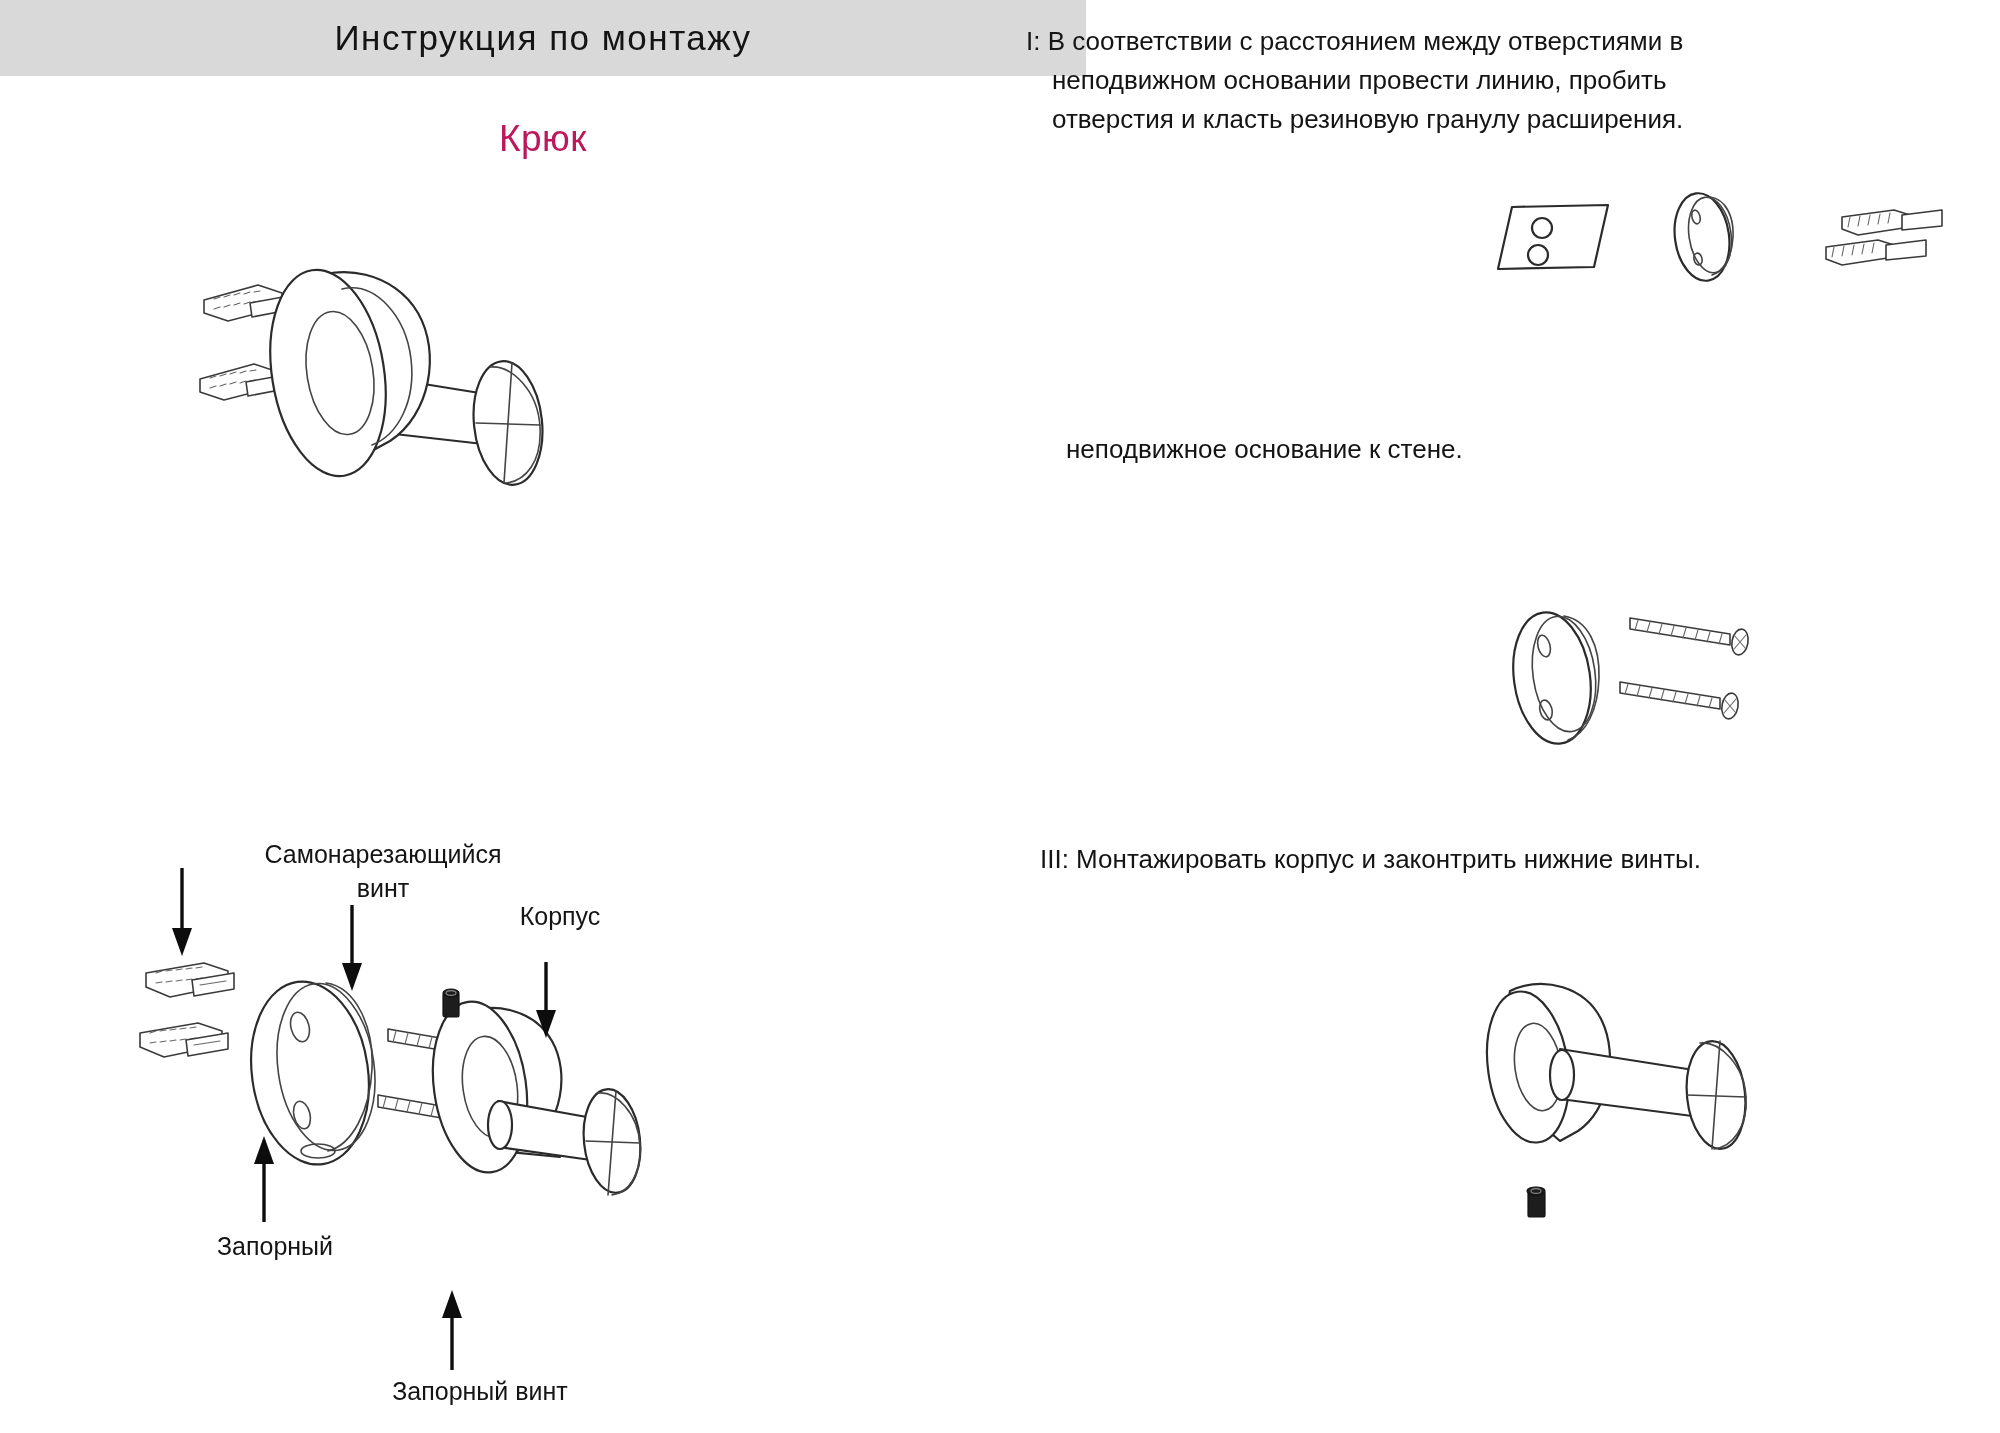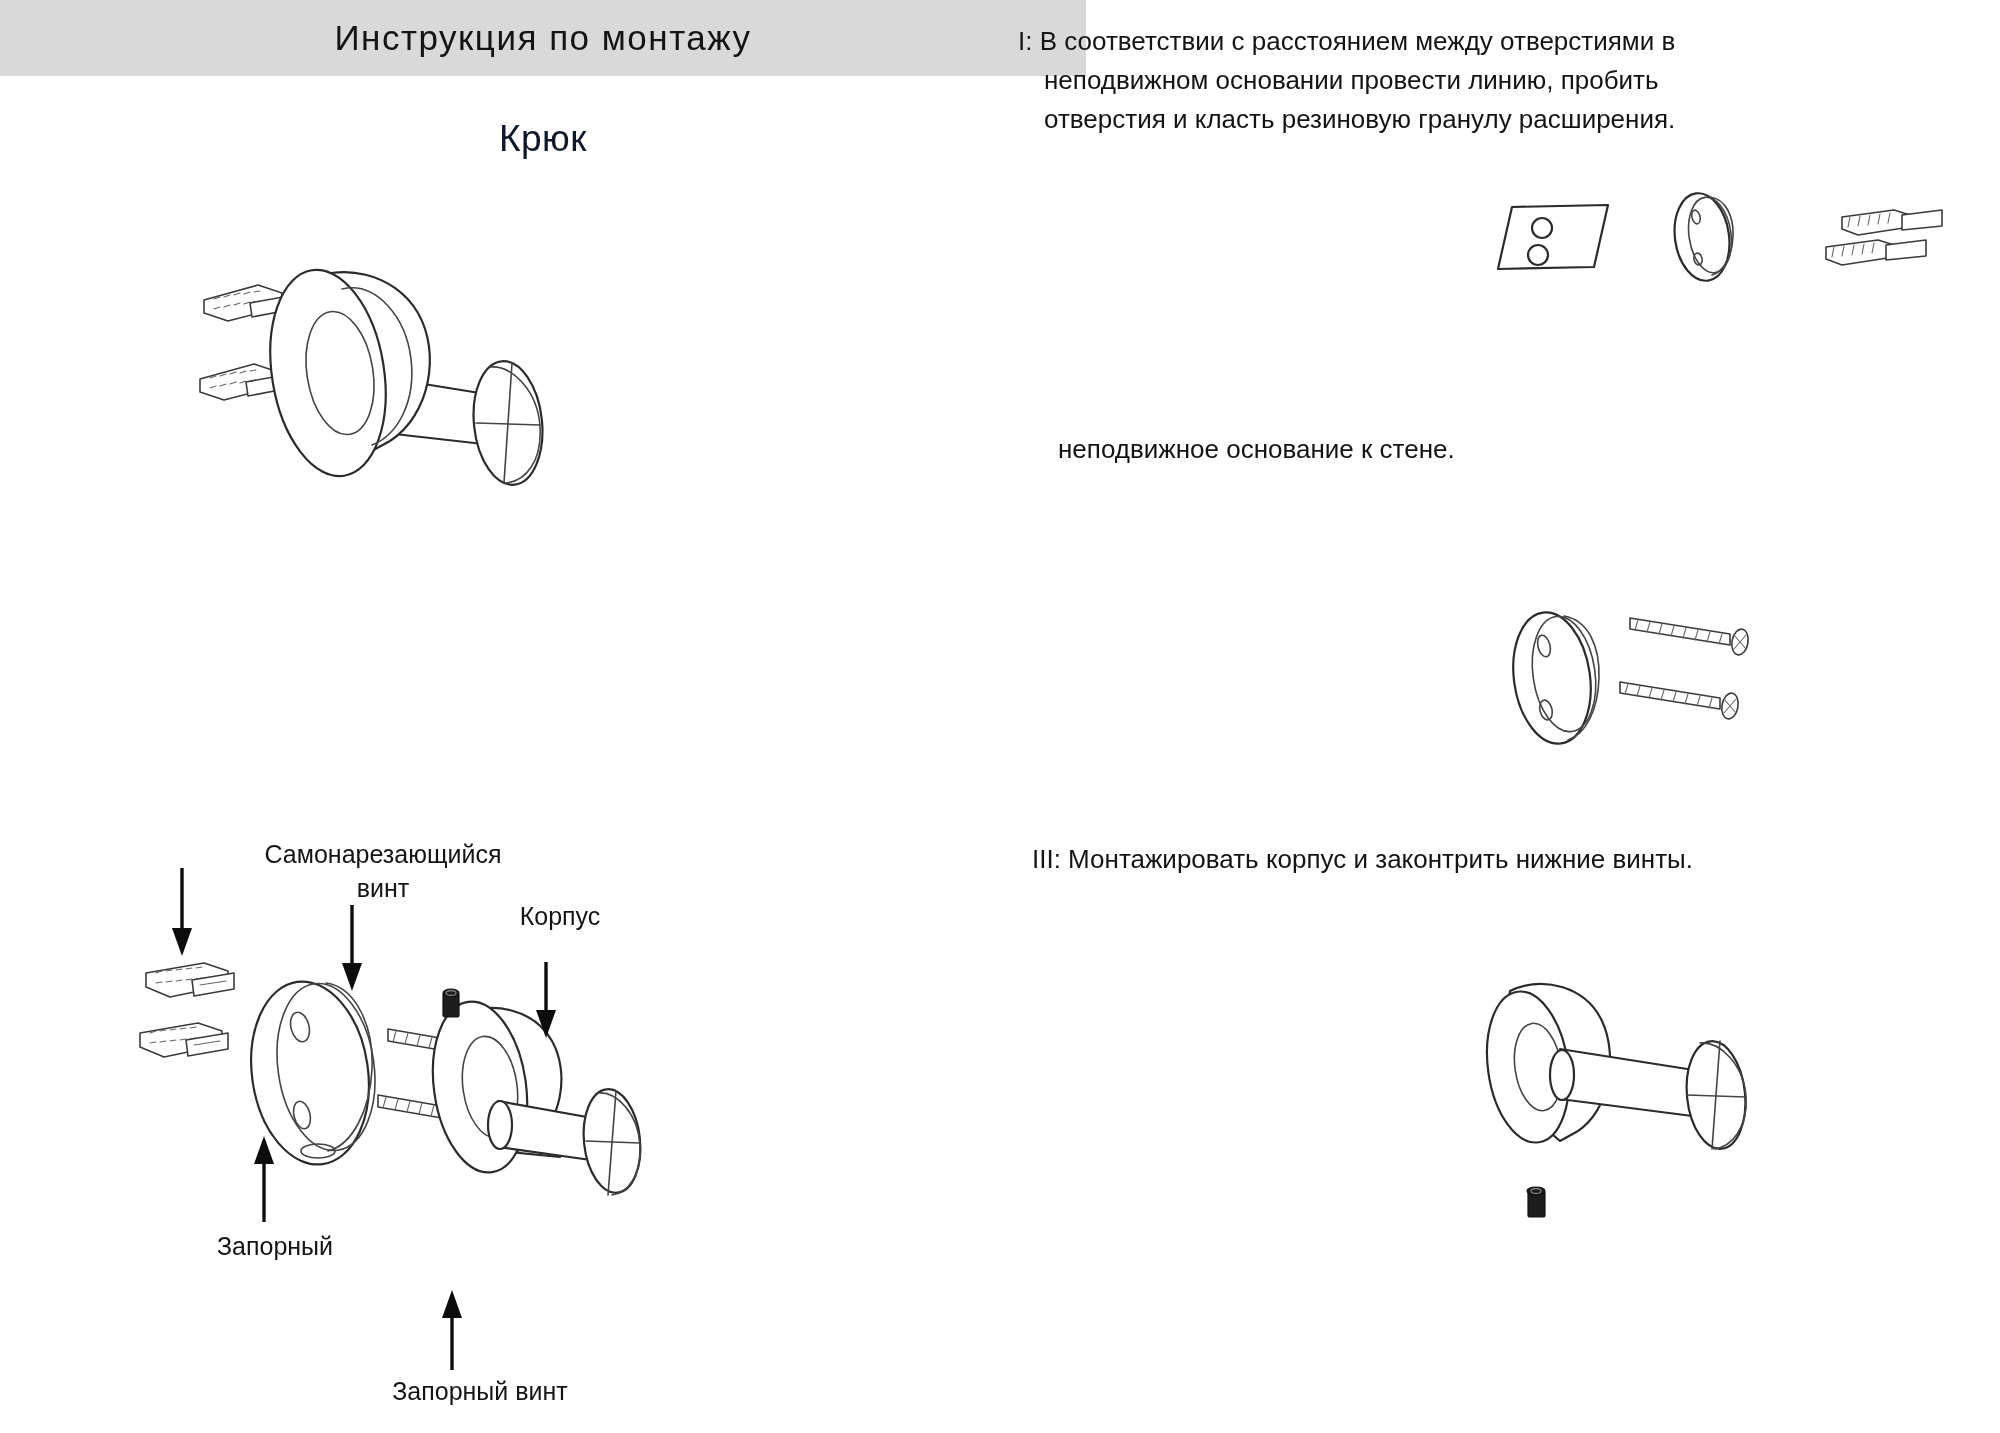--- a/index.html
+++ b/index.html
@@ -20,21 +20,21 @@
     background:#d9d9d9;
   }
   .banner-title{
     position:absolute;left:0;top:0;width:1086px;height:76px;
     display:flex;align-items:center;justify-content:center;
     font-size:35px;font-weight:400;letter-spacing:1.5px;color:#141414;
   }
 
   .subtitle{
     position:absolute;left:0;top:118px;width:1086px;
-    text-align:center;font-size:37px;color:#0f172a;letter-spacing:.5px;
+    text-align:center;font-size:37px;color:#be185d;letter-spacing:.5px;
   }
 
   
   svg{display:block;overflow:visible;}
   .ln{fill:none;stroke:#2b2b2b;stroke-width:2.2;stroke-linecap:round;stroke-linejoin:round;}
   .ln-thin{fill:none;stroke:#444;stroke-width:1.6;stroke-linecap:round;stroke-linejoin:round;}
   .ln-hair{fill:none;stroke:#666;stroke-width:1.1;stroke-linecap:round;}
   .fillw{fill:#ffffff;stroke:#2b2b2b;stroke-width:2.2;stroke-linejoin:round;}
   .fillw-thin{fill:#ffffff;stroke:#3a3a3a;stroke-width:1.6;stroke-linejoin:round;}
   .dark{fill:#1d1d1d;stroke:#111;stroke-width:1.2;}
@@ -47,21 +47,21 @@
 
   
   .lbl{position:absolute;font-size:25px;line-height:1.35;color:#141414;white-space:pre-line;}
   #lbl-anchor{left:55px;top:800px;width:270px;}
   #lbl-screw{left:258px;top:838px;width:250px;text-align:center;}
   #lbl-body{left:460px;top:900px;width:200px;text-align:center;}
   #lbl-base{left:160px;top:1230px;width:230px;text-align:center;}
   #lbl-lock{left:330px;top:1375px;width:300px;text-align:center;}
 
   
-  .step{position:absolute;font-size:26px;line-height:1.5;color:#141414;}
+  .step{position:absolute;font-size:26px;line-height:1.5;color:#141414;margin-left:8px;}
   #step1{left:1018px;top:22px;width:955px;}
   #step2{left:1032px;top:430px;width:940px;}
   #step3{left:1032px;top:840px;width:960px;}
   .step-hang{text-indent:0;}
   .step-l2{padding-left:26px;}
 
   #fig1{position:absolute;left:1490px;top:165px;}
   #fig2{position:absolute;left:1480px;top:600px;}
   #fig3{position:absolute;left:1470px;top:975px;}
 </style>

